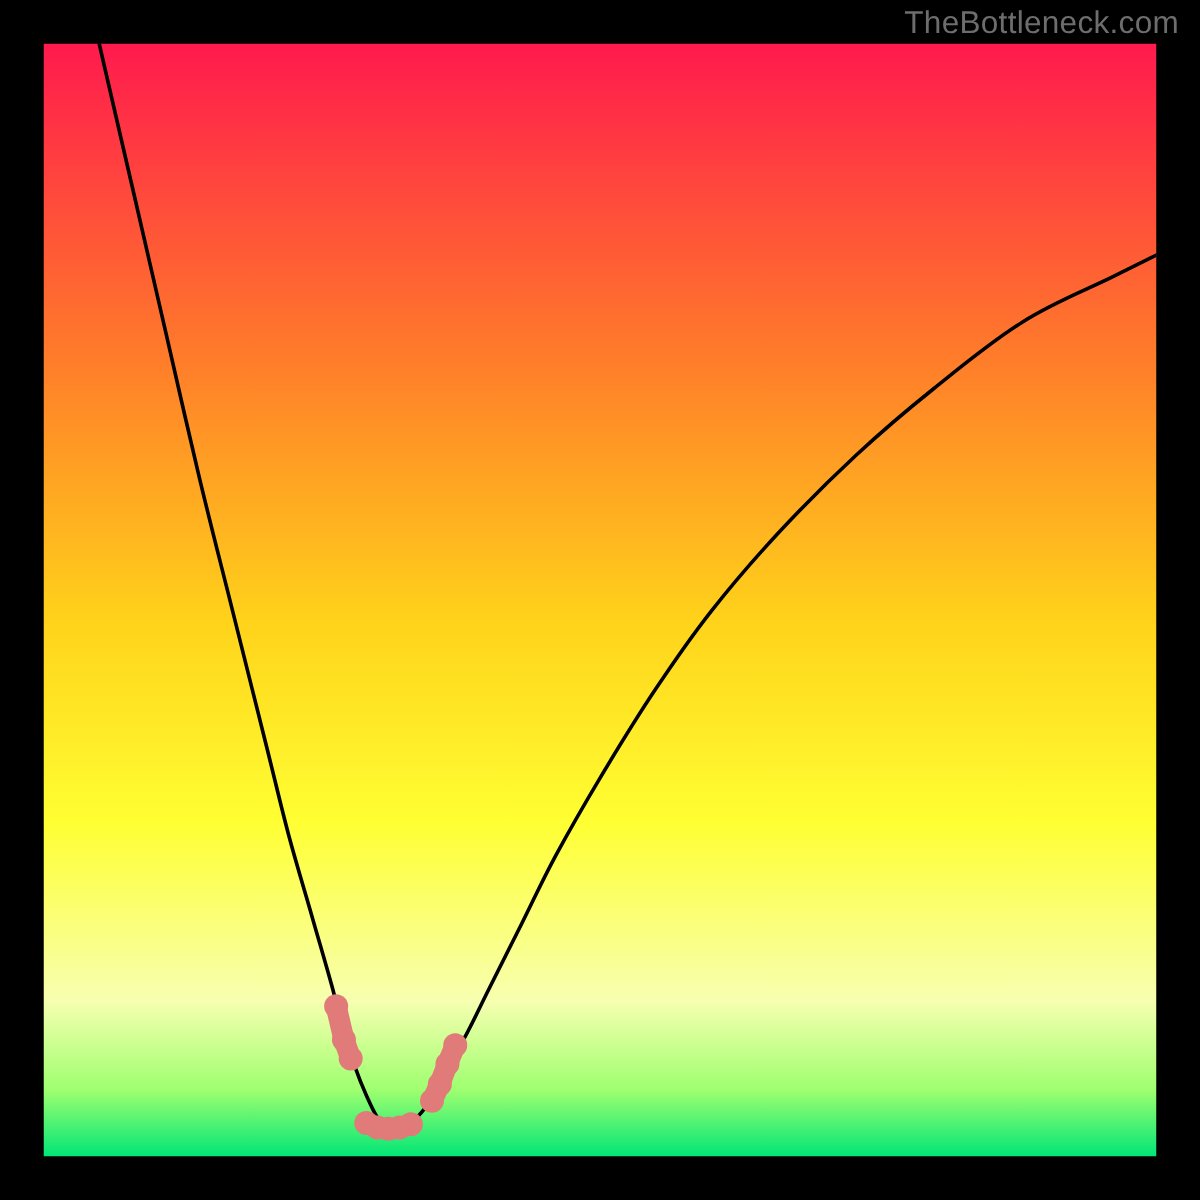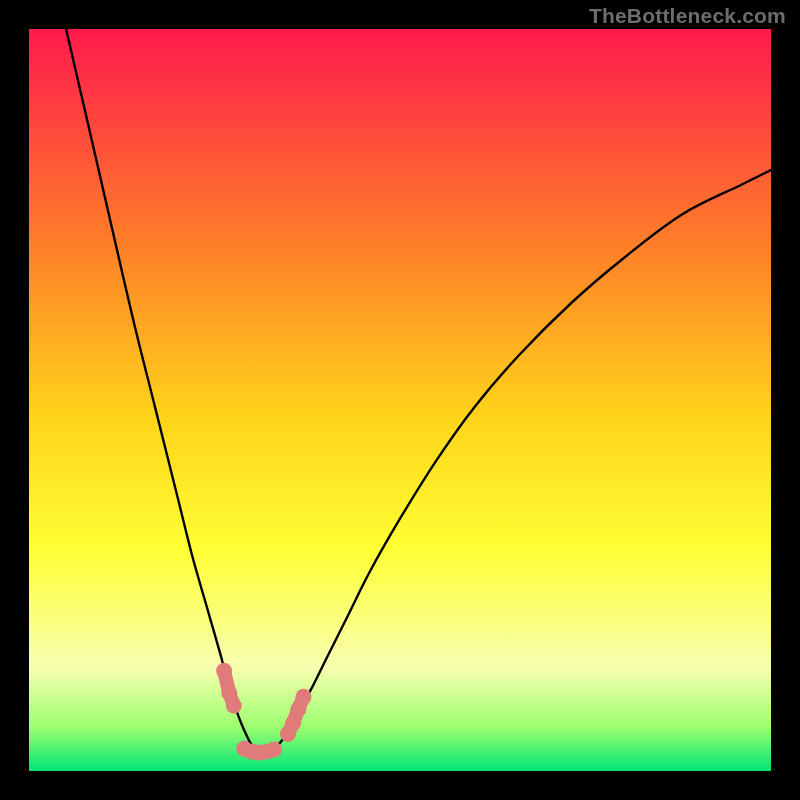--- a/index.html
+++ b/index.html
@@ -18,21 +18,21 @@
     width: 800px;
     height: 800px;
     background: #000;
   }
   .watermark {
     position: absolute;
     top: 4px;
     right: 14px;
     color: #6d6d6d;
     font-size: 21px;
-    font-weight: 700;
+    font-weight: 400;
     letter-spacing: 0.2px;
     user-select: none;
   }
   .plot {
     position: absolute;
     top: 29px;
     left: 29px;
     width: 742px;
     height: 742px;
   }

